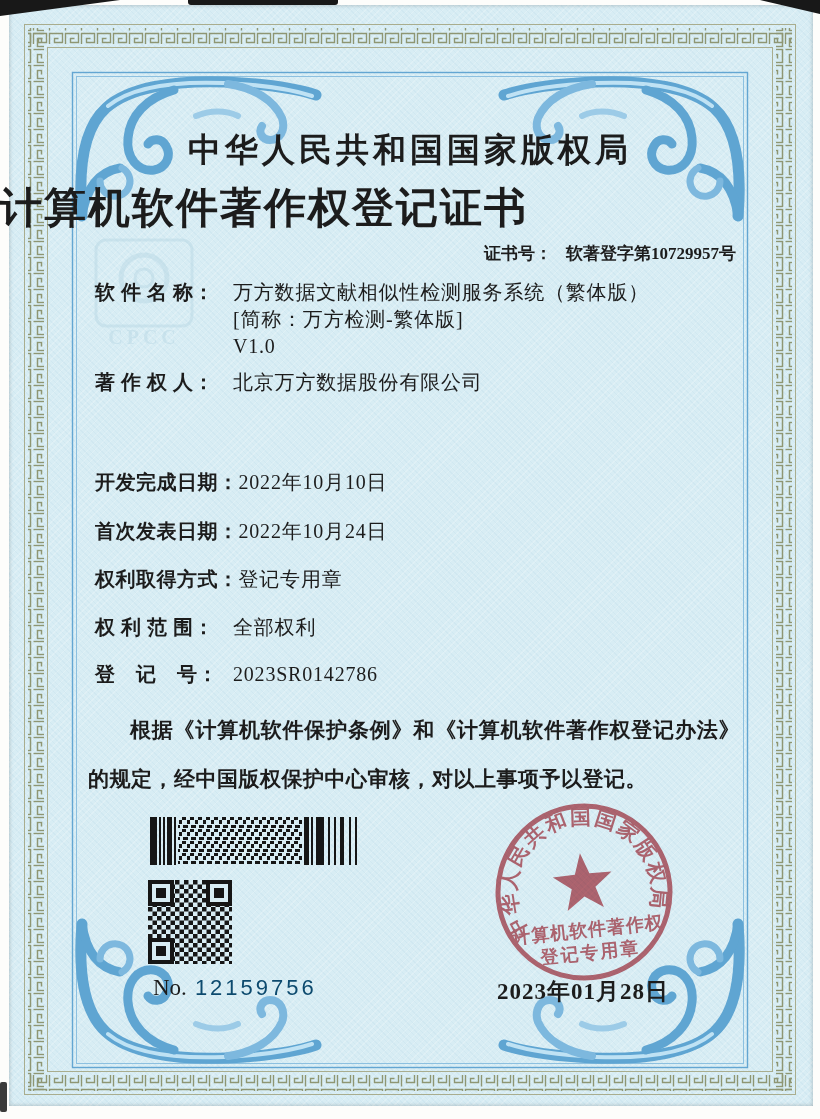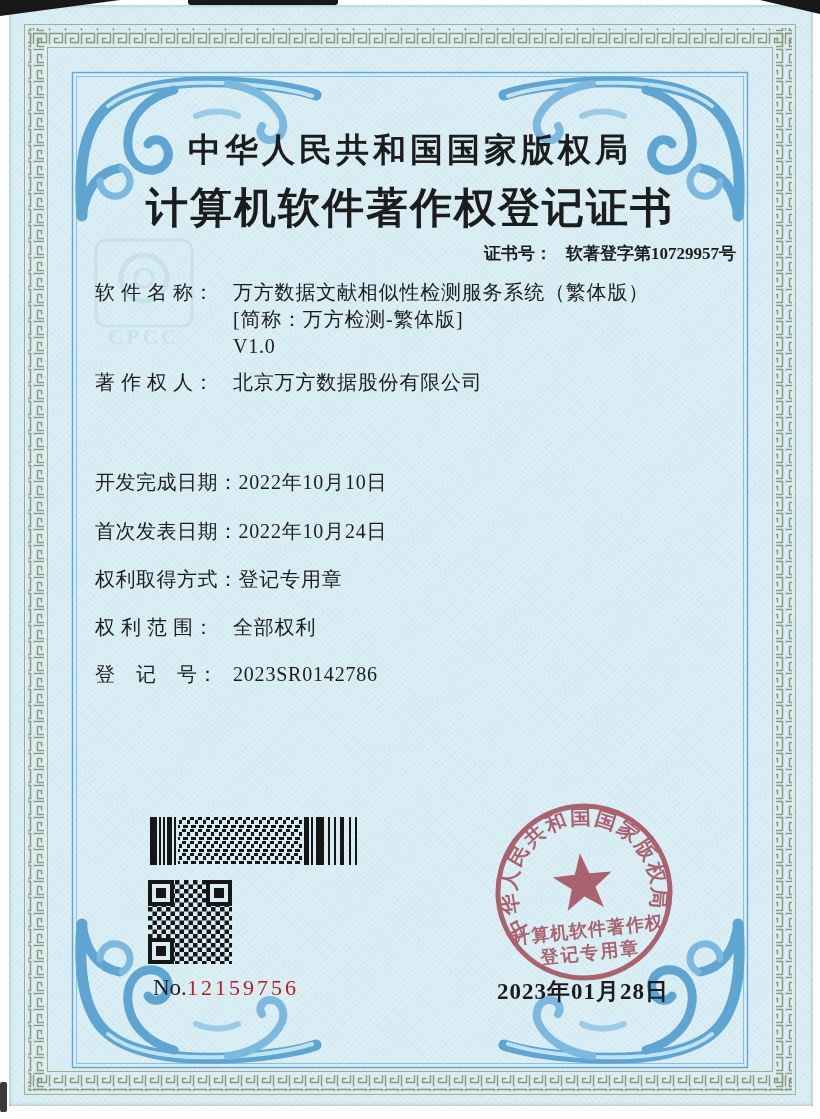--- a/index.html
+++ b/index.html
@@ -19,41 +19,41 @@
   }
   .border-svg{position:absolute;left:0;top:0;}
   
   .scan-tl{position:absolute;top:0;left:0;width:0;height:0;border-top:16px solid #181818;border-right:120px solid transparent;}
   .scan-strip{position:absolute;top:0;left:188px;width:150px;height:5px;background:#181818;border-radius:0 0 3px 3px;}
   .scan-tr{position:absolute;top:0;right:0;width:0;height:0;border-top:14px solid #181818;border-left:60px solid transparent;}
   .scan-bl{position:absolute;left:0;top:1082px;width:7px;height:30px;background:#3a3a3a;border-radius:2px;}
   
   .issuer{position:absolute;left:0;top:128px;width:820px;text-align:center;
     font-size:33px;font-weight:700;letter-spacing:4px;margin:0;}
-  .cert-title{position:absolute;left:0;top:180px;width:820px;text-align:center;
+  .cert-title{position:absolute;left:0;top:180px;width:820px;text-align:left;
     font-size:42px;font-weight:800;letter-spacing:2px;margin:0;}
   .certno{position:absolute;right:84px;top:242px;font-size:17px;font-weight:700;}
   .certno .lbl{margin-right:14px;margin-top:44px;}
   
   .watermark{position:absolute;left:88px;top:236px;opacity:.55;}
   
   .row{position:absolute;left:95px;display:flex;align-items:flex-start;font-size:20px;}
-  .row .label{min-width:138px;font-weight:400;white-space:nowrap;letter-spacing:.5px;}
+  .row .label{min-width:138px;font-weight:700;white-space:nowrap;letter-spacing:.5px;}
   .row .value{font-weight:400;letter-spacing:.8px;line-height:27px;}
   .r0{top:279px}.r1{top:369px}.r2{top:469px}.r3{top:518px}.r4{top:566px}.r5{top:614px}.r6{top:661px}
   
   .statement{position:absolute;left:88px;top:706px;width:652px;margin:0;
     font-size:21px;font-weight:600;line-height:49px;text-indent:2em;text-align:justify;letter-spacing:.5px;}
   
   .barcode{position:absolute;left:150px;top:817px;}
   .qrcode{position:absolute;left:148px;top:880px;}
   
   .no-line{position:absolute;left:153px;top:975px;font-size:23px;}
-  .no-line .serial{color:#b91c1c;font-family:Liberation Serif, serif;
-    letter-spacing:3px;margin-left:0;font-size:22px;}
+  .no-line .serial{color:#0c4a6e;font-family:Liberation Sans, sans-serif;
+    letter-spacing:3px;margin-left:8px;font-size:22px;}
   .seal{position:absolute;left:492px;top:800px;opacity:.88;mix-blend-mode:multiply;transform:rotate(-6deg);}
   .date{position:absolute;left:497px;top:976px;font-size:23px;font-weight:800;letter-spacing:1px;}
 </style>
 </head>
 <body>
 
 <div class="page">
   <div class="sheet"></div>
 
   <svg class="border-svg" width="820" height="1119" viewBox="0 0 820 1119" aria-hidden="true">
@@ -135,20 +135,21 @@
   </div>
   <div class="row r5">
     <span class="label">权 利 范 围：</span>
     <span class="value">全部权利</span>
   </div>
   <div class="row r6">
     <span class="label">登　记　号：</span>
     <span class="value">2023SR0142786</span>
   </div>
 
+  <p class="statement">根据《计算机软件保护条例》和《计算机软件著作权登记办法》的规定，经中国版权保护中心审核，对以上事项予以登记。</p>
 
   <svg class="barcode" width="210" height="48" viewBox="0 0 210 48" aria-hidden="true">
     <defs>
       <pattern id="p417" width="8" height="12" patternUnits="userSpaceOnUse">
         <rect x="0" y="0" width="4" height="3" fill="#161616"></rect>
         <rect x="5" y="3" width="3" height="4" fill="#161616"></rect>
         <rect x="1" y="8" width="5" height="3" fill="#161616"></rect>
       </pattern>
     </defs>
     <rect x="0" width="7" height="48" fill="#161616"></rect>

